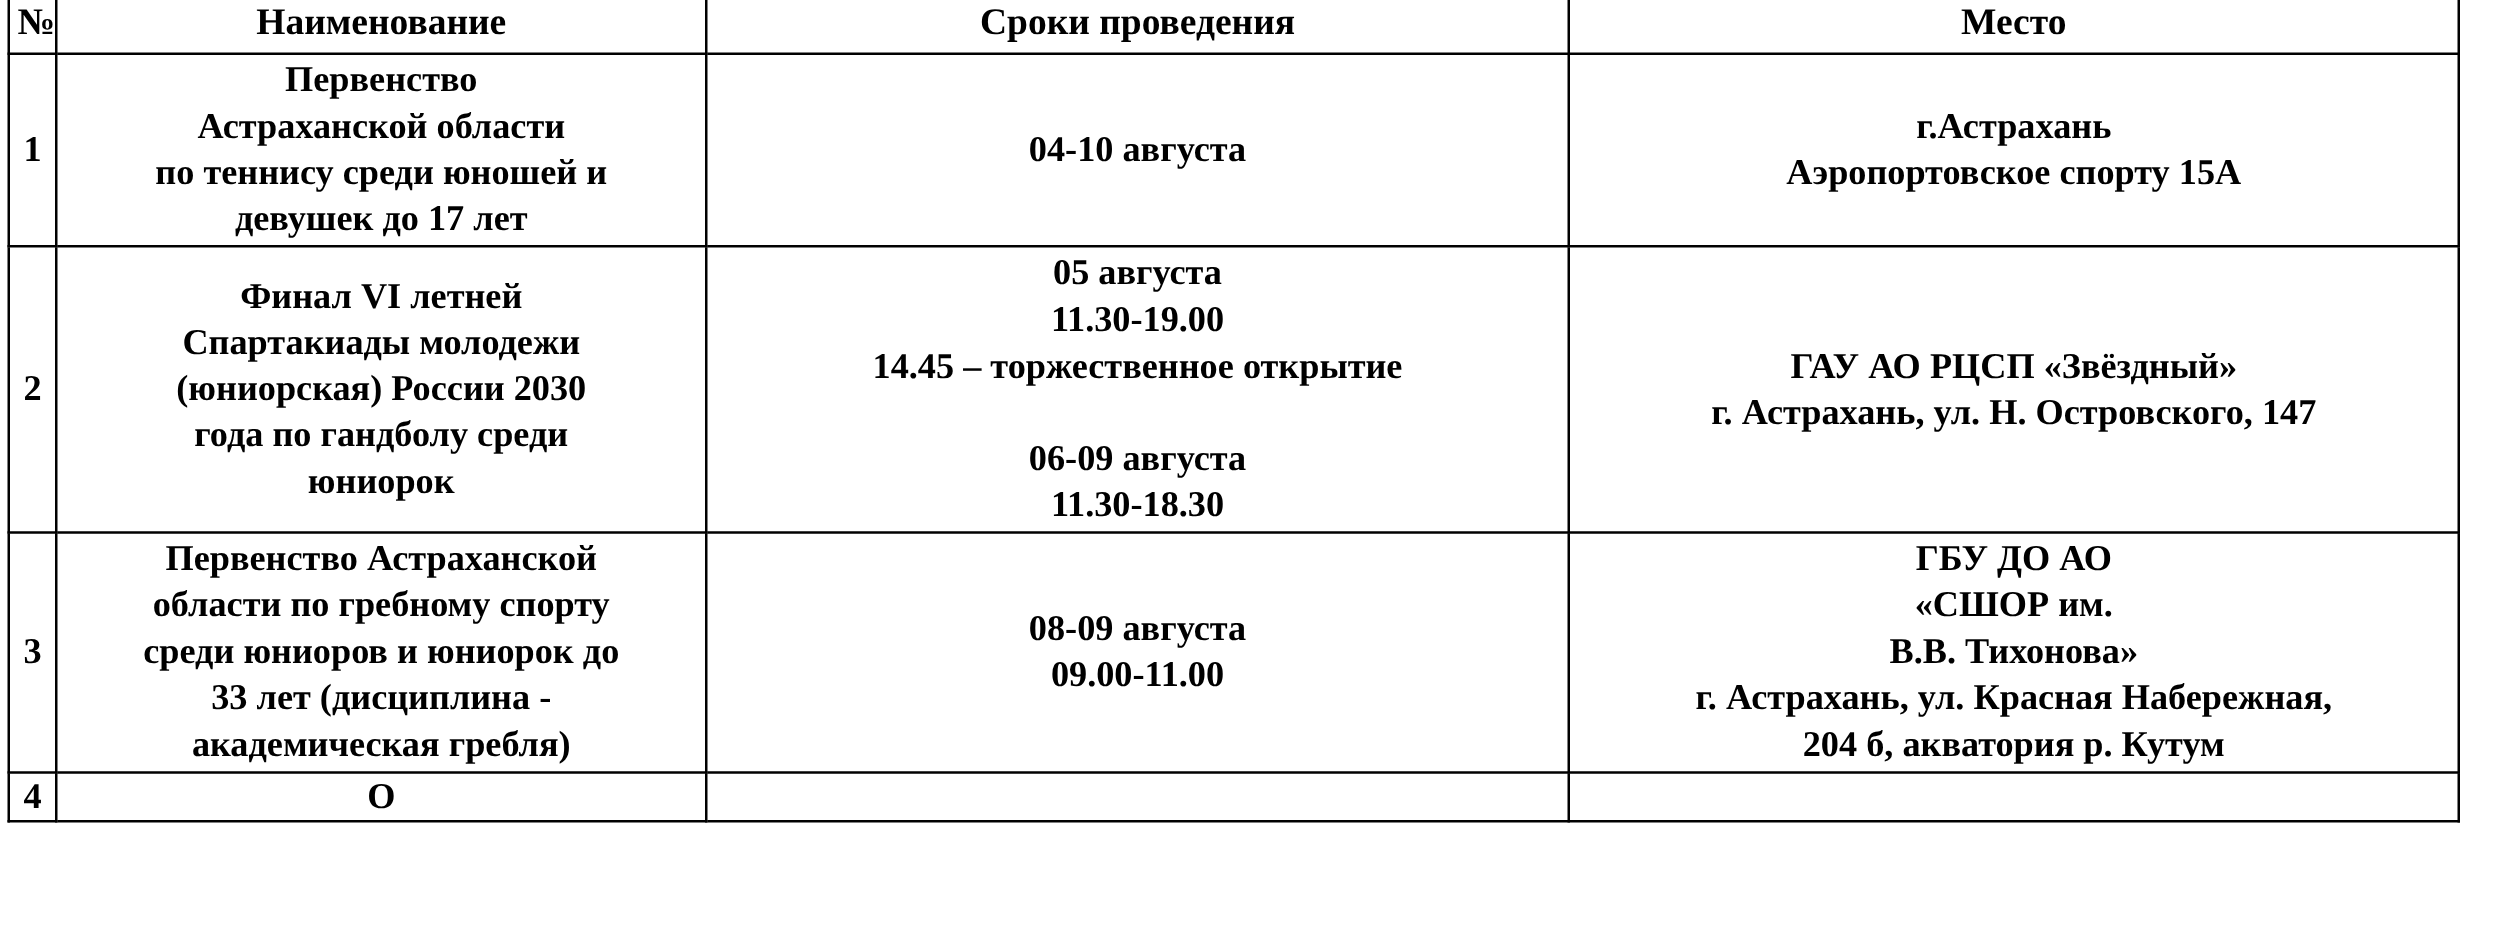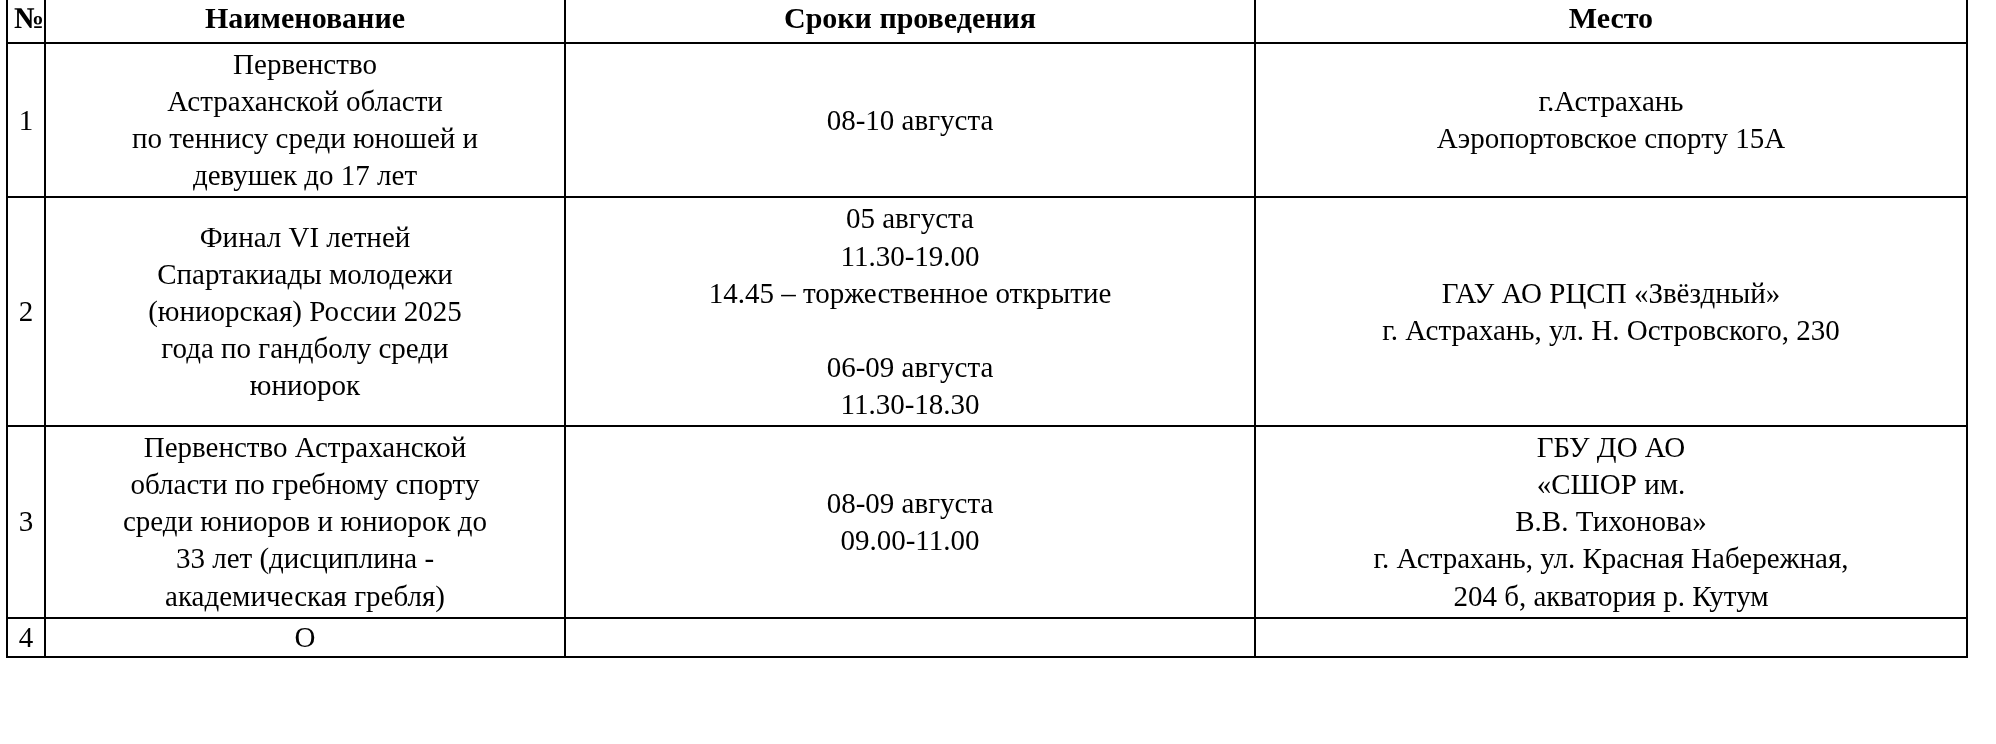--- a/index.html
+++ b/index.html
@@ -36,20 +36,21 @@
 
   table.schedule th,
   table.schedule td {
     border: 2px solid #000000;
     padding: 2px 6px;
     text-align: center;
     vertical-align: middle;
     font-size: 29px;
     line-height: 1.28;
     font-family: "Liberation Serif", serif;
+    font-weight: bold;
   }
   table.schedule thead th {
     font-weight: bold;
     font-size: 30px;
     padding-top: 0px;
     padding-bottom: 4px;
     height: 40px;
   }
   td.num {
     font-weight: normal;
@@ -89,39 +90,39 @@
         <th>Место</th>
       </tr>
     </thead>
     <tbody>
       <tr class="row-tall">
         <td class="num">1</td>
         <td class="cellmulti">Первенство
 Астраханской области
 по теннису среди юношей и
 девушек до 17 лет</td>
-        <td class="cellmulti">08-10 августа</td>
+        <td class="cellmulti">04-10 августа</td>
         <td class="cellmulti">г.Астрахань
 Аэропортовское спорту 15А</td>
       </tr>
       <tr class="row-tall">
         <td class="num">2</td>
         <td class="cellmulti">Финал VI летней
 Спартакиады молодежи
-(юниорская) России 2025
+(юниорская) России 2030
 года по гандболу среди
 юниорок</td>
         <td class="cellmulti">05 августа
 11.30-19.00
 14.45 – торжественное  открытие
 
 06-09 августа
 11.30-18.30</td>
         <td class="cellmulti">ГАУ АО РЦСП «Звёздный»
-г. Астрахань, ул. Н. Островского, 230</td>
+г. Астрахань, ул. Н. Островского, 147</td>
       </tr>
       <tr class="row-tall">
         <td class="num">3</td>
         <td class="cellmulti">Первенство Астраханской
 области по гребному спорту
 среди юниоров и юниорок до
 33 лет (дисциплина -
 академическая гребля)</td>
         <td class="cellmulti">08-09 августа
 09.00-11.00</td>

